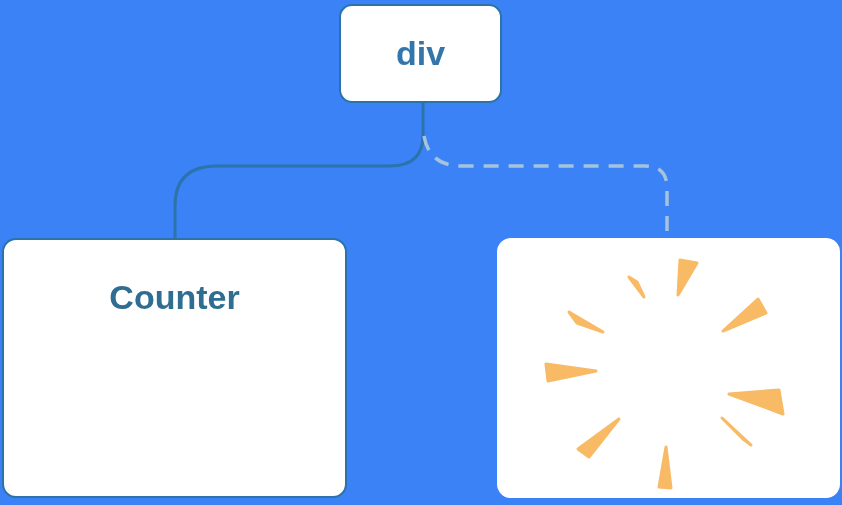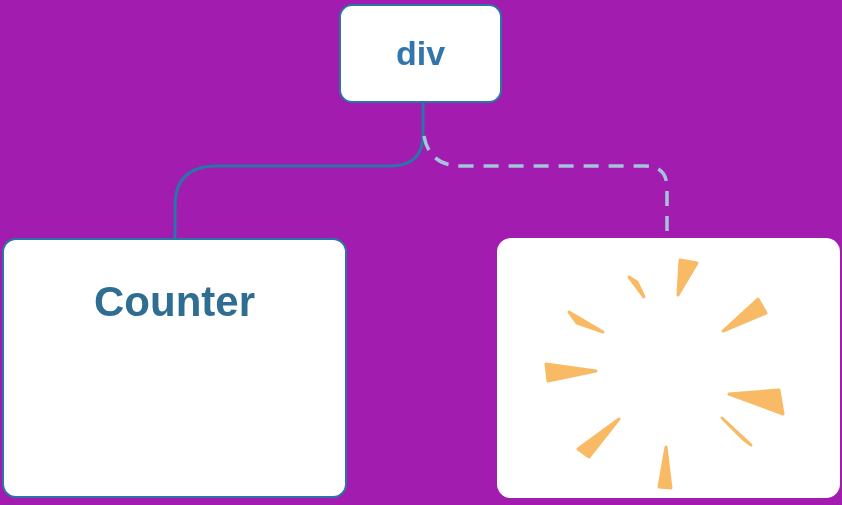--- a/index.html
+++ b/index.html
@@ -2,21 +2,21 @@
 <html><head>
 <meta charset="utf-8">
 <style>
   html, body { margin: 0; padding: 0; }
   body { font-family: "Liberation Sans", sans-serif; }
 
   .stage {
     position: relative;
     width: 842px;
     height: 505px;
-    background: #a21caf;
+    background: #3b82f6;
     overflow: hidden;
   }
 
   .connectors {
     position: absolute;
     left: 0; top: 0;
     width: 842px; height: 505px;
     z-index: 1;
     pointer-events: none;
   }
@@ -54,21 +54,21 @@
     left: 2px;
     width: 345px;
     border: 2.5px solid #2B73A8;
   }
   .card-counter .component-title {
     position: absolute;
     top: 38px;
     left: 0;
     width: 100%;
     text-align: center;
-    font-size: 42px;
+    font-size: 34px;
     font-weight: 600;
     color: #2F6E91;
   }
 
   .state-pill {
     position: absolute;
     top: 118px;
     left: 38px;
     width: 266px;
     height: 99px;

